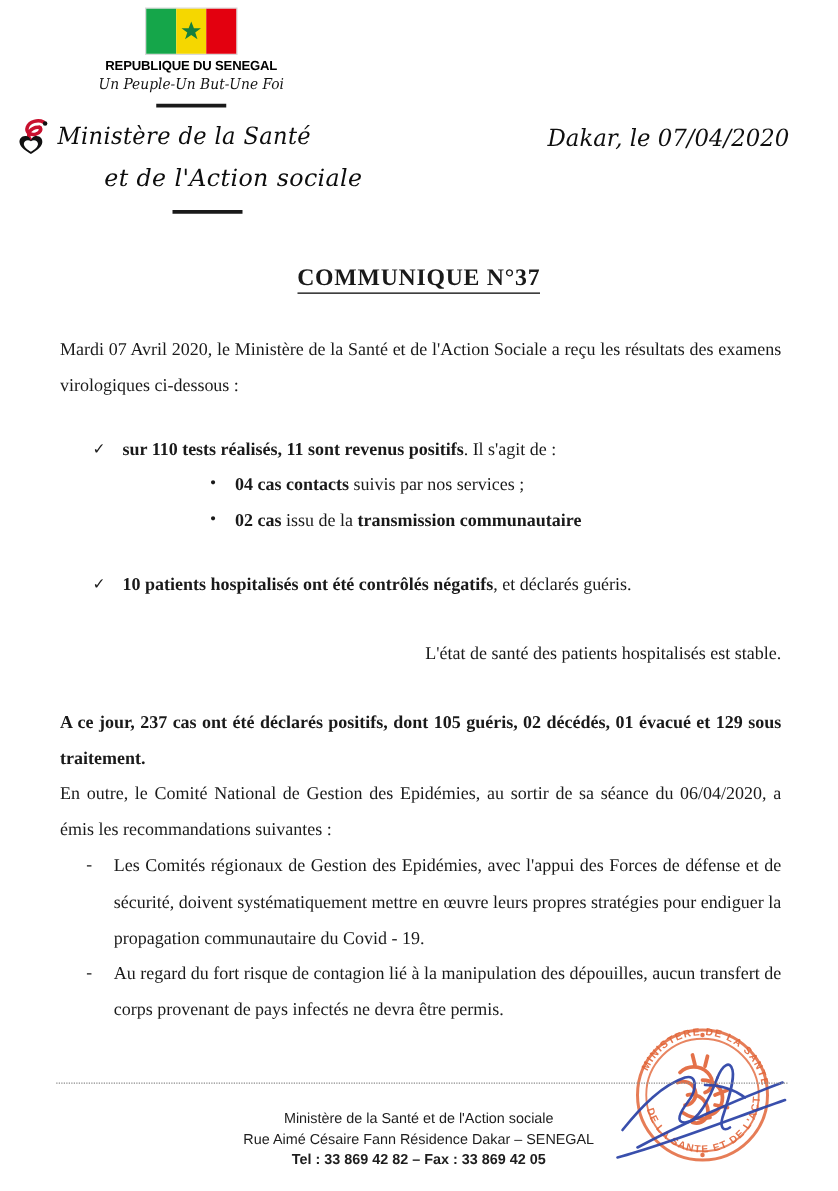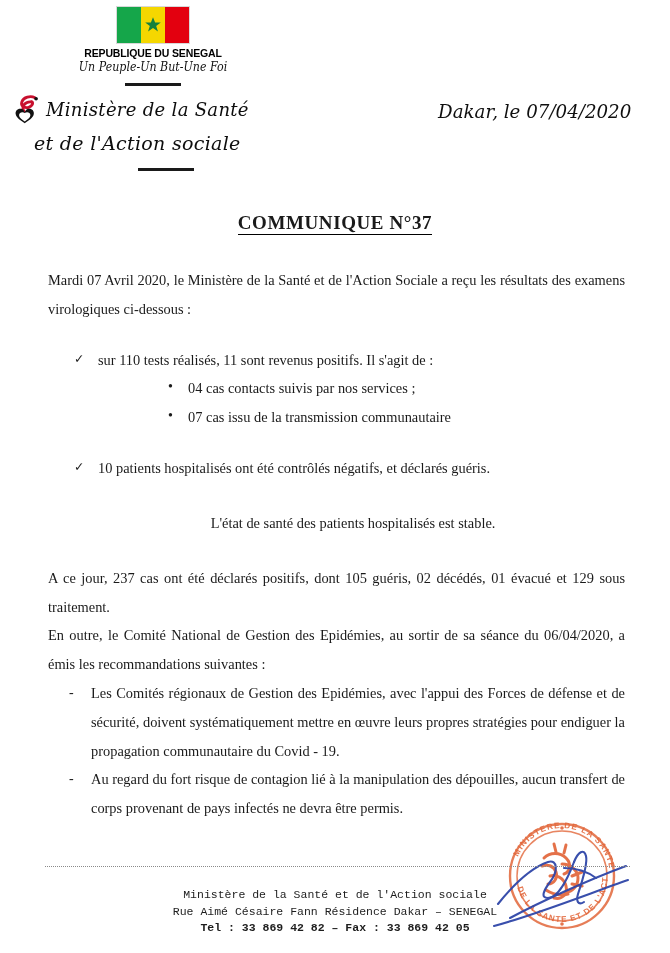--- a/index.html
+++ b/index.html
@@ -103,21 +103,21 @@
   .ministry-script {
     font-family: "DejaVu Serif", "Liberation Serif", serif;
     font-style: italic;
     font-size: 19px;
     color: #0d0d0d;
     letter-spacing: 0.3px;
     transform: scaleX(0.95);
     transform-origin: left center;
   }
   .ministry-line2 {
-    text-align: left;
+    text-align: right;
     margin-top: 6px;
     padding-left: 24px;
   }
   .ministry-line2 .ministry-script { transform-origin: center; }
 
   .date-block {
     position: absolute;
     right: 35px;
     top: 100px;
     font-family: "DejaVu Serif", "Liberation Serif", serif;
@@ -148,21 +148,21 @@
     padding: 0 45px 0 48px;
     margin-top: 32px;
     font-size: 14.4px;
     line-height: 2.0;
   }
   p.para {
     margin: 0 0 0 0;
     text-align: justify;
     text-justify: inter-word;
   }
-  p.para.nojust { text-align: center; margin-left: 33px; }
+  p.para.nojust { text-align: right; margin-left: 33px; }
   .spacer-md { height: 22px; }
   .spacer-lg { height: 26px; }
 
   
   ul.check-list {
     list-style: none;
     margin: 0;
     padding: 0 0 0 26px;
   }
   ul.check-list > li {
@@ -206,21 +206,21 @@
     text-align: justify;
     line-height: 2.0;
   }
   ul.dash-list > li > .dash {
     position: absolute;
     left: 3px;
     top: 0;
     font-size: 14px;
   }
 
-  b, .b { font-weight: normal; }
+  b, .b { font-weight: bold; }
 
   
   .stamp-wrap {
     position: absolute;
     left: 492px;
     top: 806px;
     width: 140px;
     height: 140px;
     pointer-events: none;
   }
@@ -232,21 +232,21 @@
     right: 0;
     bottom: 16px;
   }
   .footer-rule {
     margin: 0 40px 0 45px;
     border-top: 1.5px dotted #8a8a8a;
     height: 0;
   }
   .footer-text {
     text-align: center;
-    font-family: Liberation Mono, monospace;
+    font-family: Liberation Sans, sans-serif;
     font-size: 11.5px;
     line-height: 1.45;
     color: #1d1d1d;
     margin-top: 20px;
   }
   .footer-text .ft-line { display: block; }
   .footer-text .ft-line.bold { font-weight: bold; }
 </style>
 </head>
 <body>
@@ -307,21 +307,21 @@
       </li>
     </ul>
 
     <ul class="dot-list">
       <li>
         <span class="dot">•</span>
         <b>04 cas contacts</b><span> suivis par nos services ;</span>
       </li>
       <li>
         <span class="dot">•</span>
-        <b>07 cas</b><span> issu de la </span><b>transmission communautaire</b>
+        <b>02 cas</b><span> issu de la </span><b>transmission communautaire</b>
       </li>
     </ul>
 
     <div class="spacer-md"></div>
 
     <ul class="check-list">
       <li>
         <span class="tick">✓</span>
         <b>10 patients hospitalisés ont été contrôlés négatifs</b><span>, et déclarés guéris.</span>
       </li>

